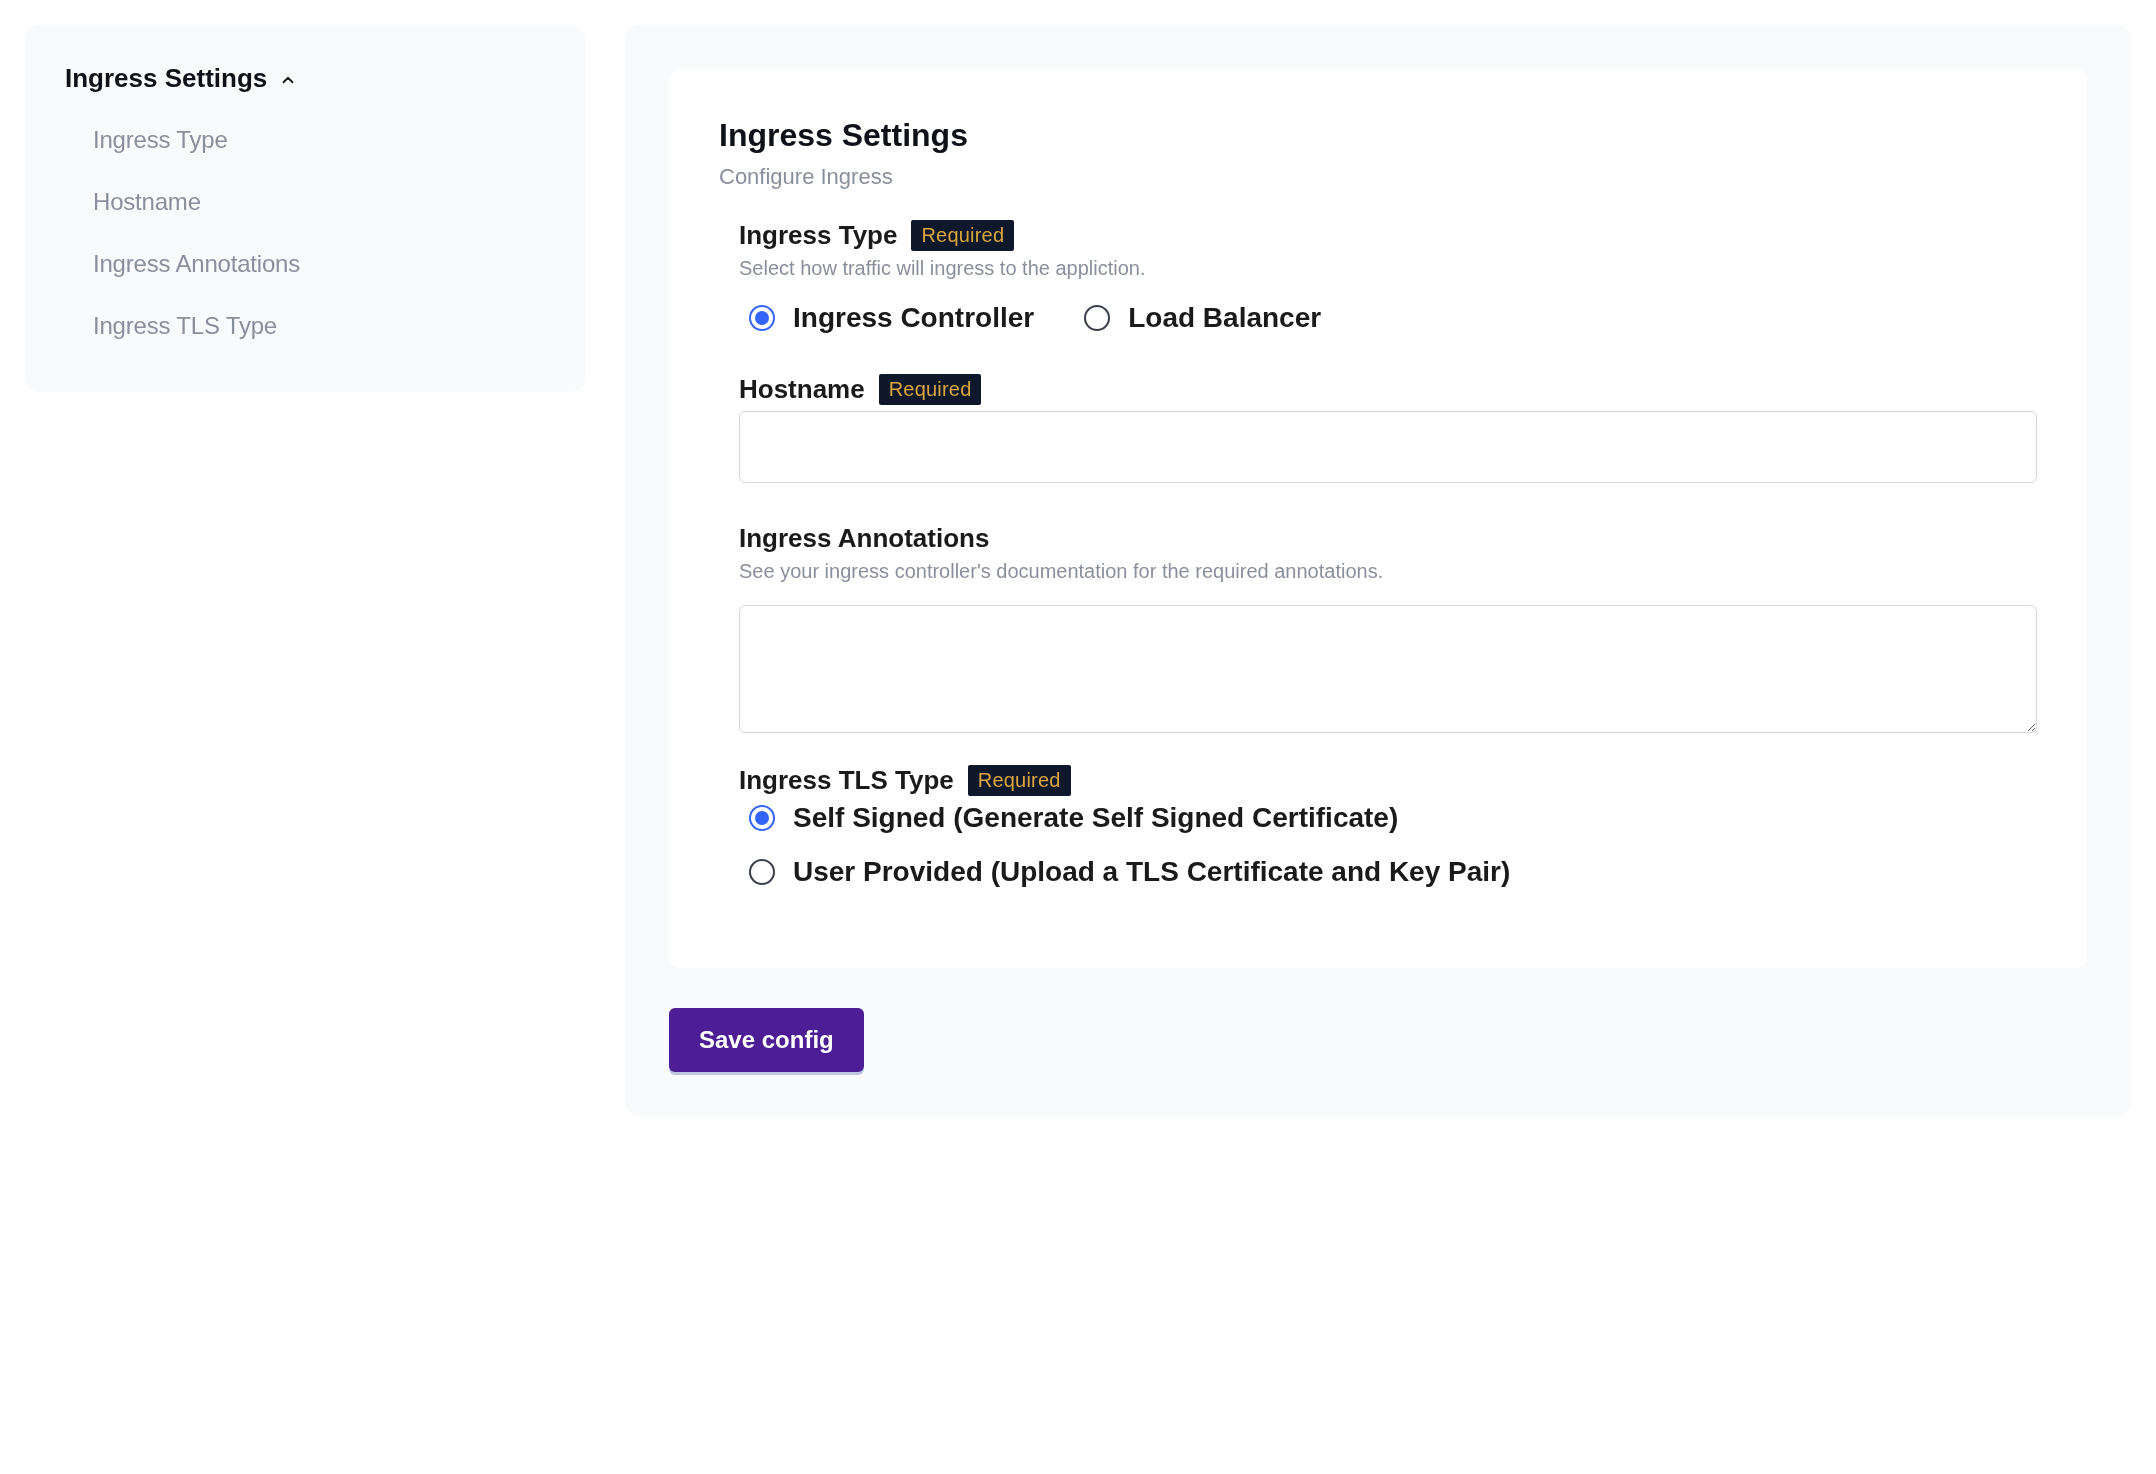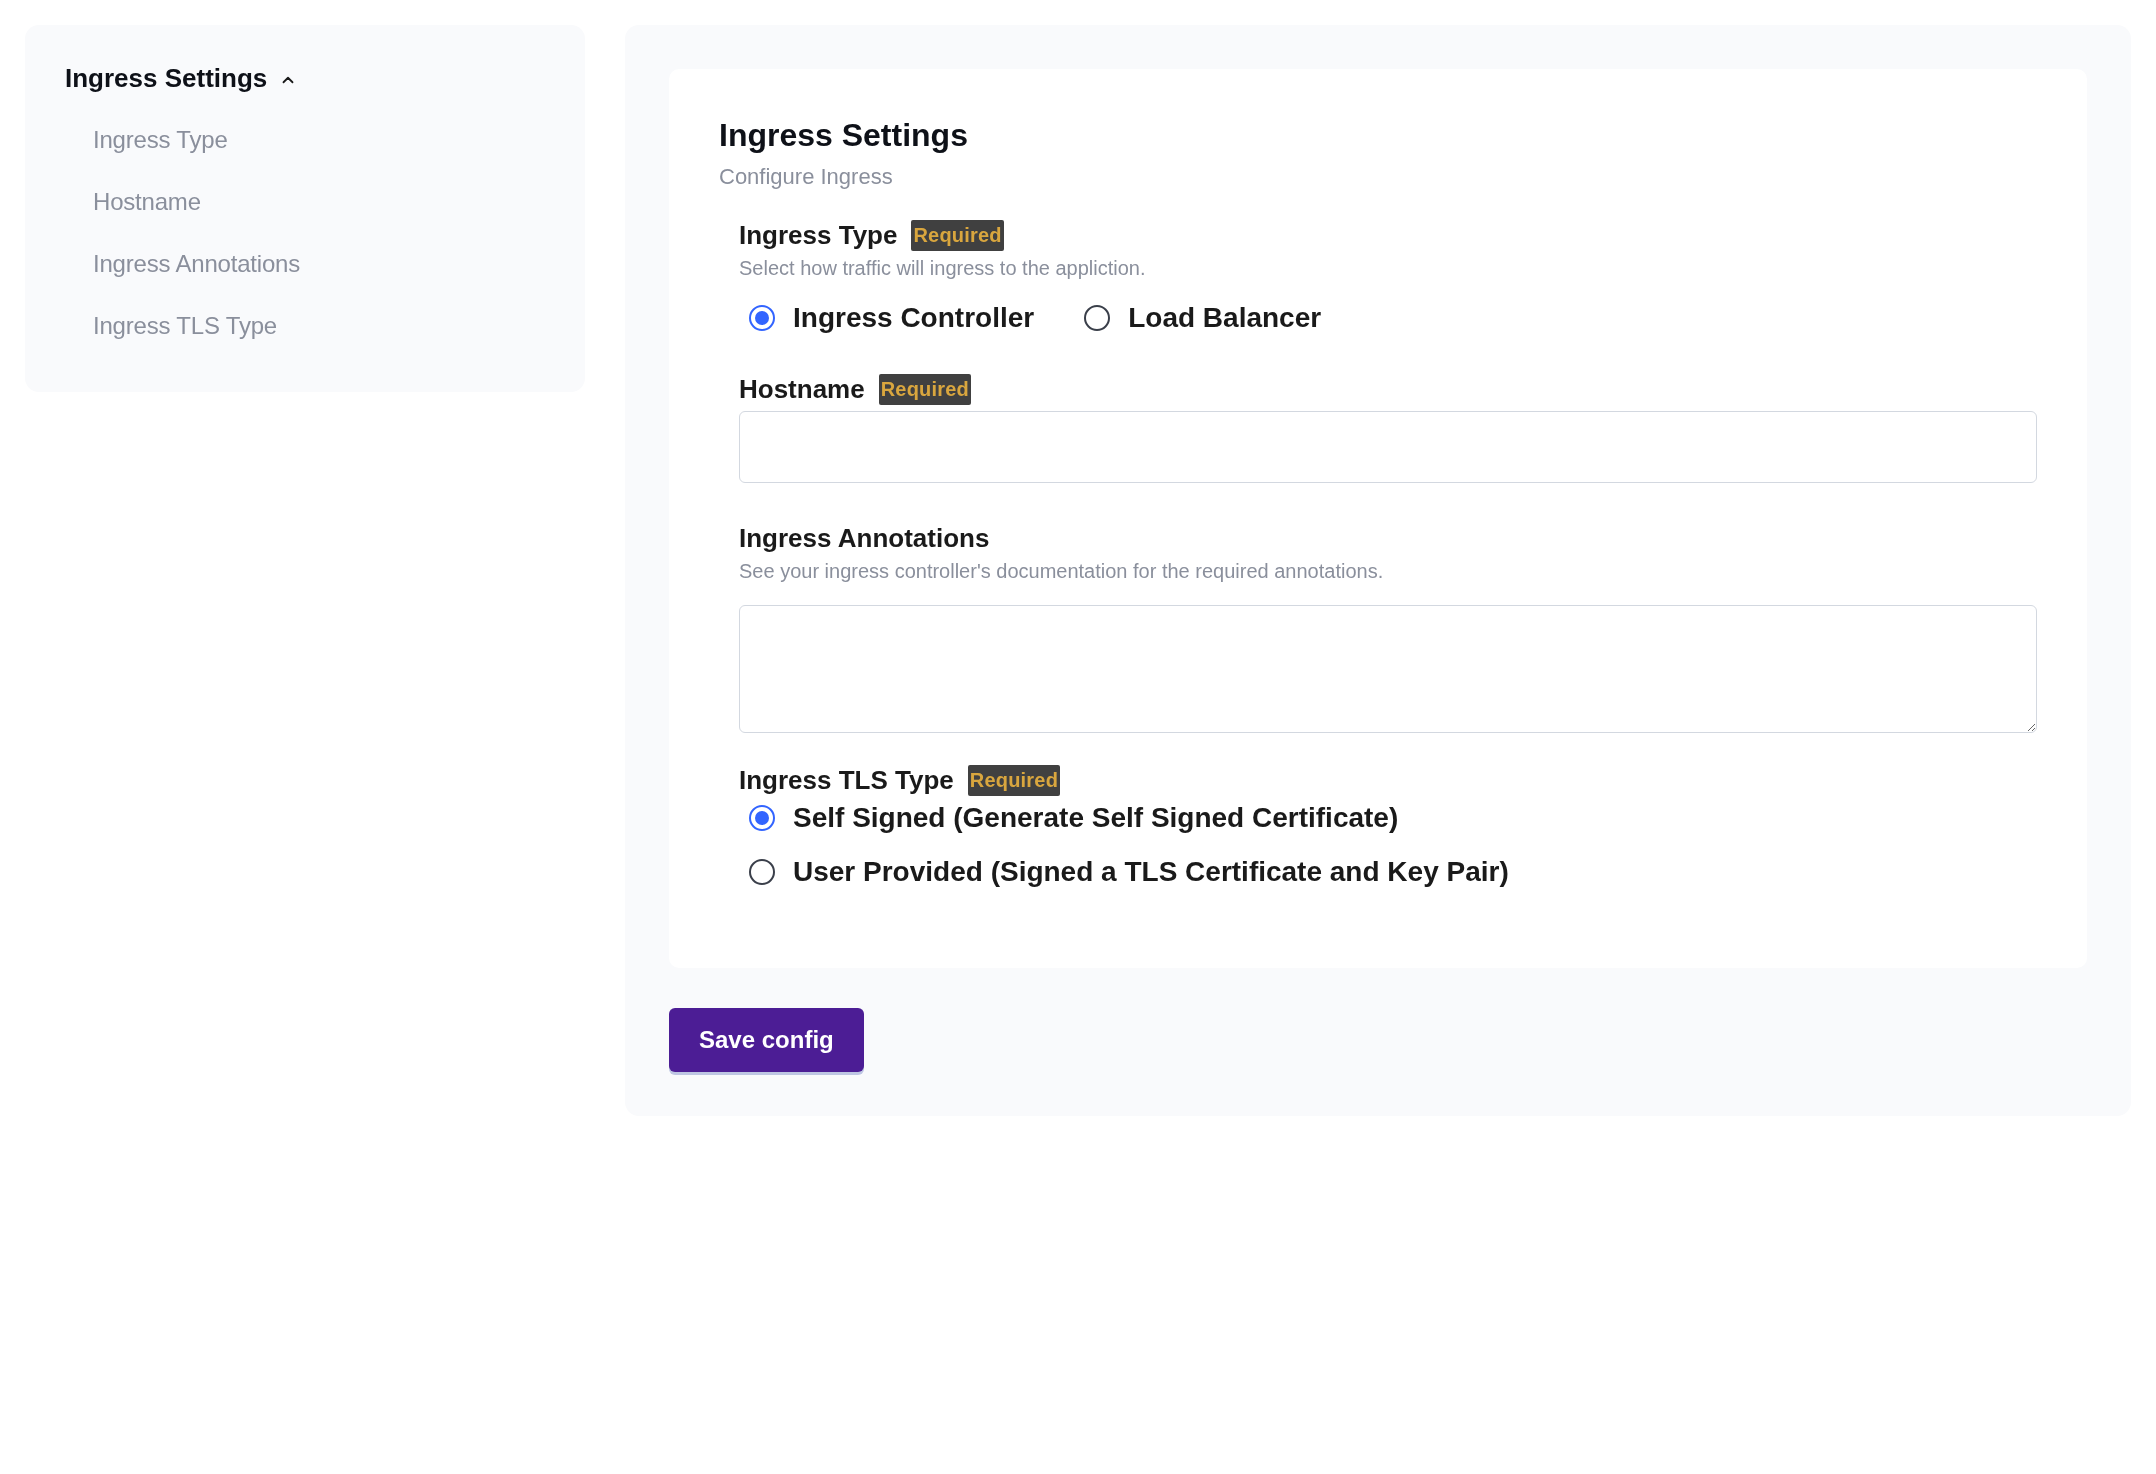--- a/index.html
+++ b/index.html
@@ -89,25 +89,25 @@
     align-items: center;
     gap: 14px;
     margin-bottom: 6px;
   }
   .field-label {
     font-size: 26px;
     font-weight: 600;
     color: #1a1a1a;
   }
   .required-badge {
-    background: #404040;
+    background: #0f172a;
     color: #d9a63e;
     font-size: 20px;
-    font-weight: 700;
-    padding: 4px 2px;
+    font-weight: 400;
+    padding: 4px 10px;
     border-radius: 2px;
     letter-spacing: 0.2px;
   }
   .field-help {
     font-size: 20px;
     color: #8a8f9c;
     margin: 0 0 22px 0;
   }
   .radio-row {
     display: flex;
@@ -272,21 +272,21 @@
           <span class="field-label">Ingress TLS Type</span>
           <span class="required-badge">Required</span>
         </div>
         <div class="radio-col">
           <div class="radio-option selected">
             <span class="radio-dot"></span>
             <span class="radio-label">Self Signed (Generate Self Signed Certificate)</span>
           </div>
           <div class="radio-option">
             <span class="radio-dot"></span>
-            <span class="radio-label">User Provided (Signed a TLS Certificate and Key Pair)</span>
+            <span class="radio-label">User Provided (Upload a TLS Certificate and Key Pair)</span>
           </div>
         </div>
       </div>
 
     </div>
 
     <div class="save-row">
       <button class="save-btn">Save config</button>
     </div>
   </section>

